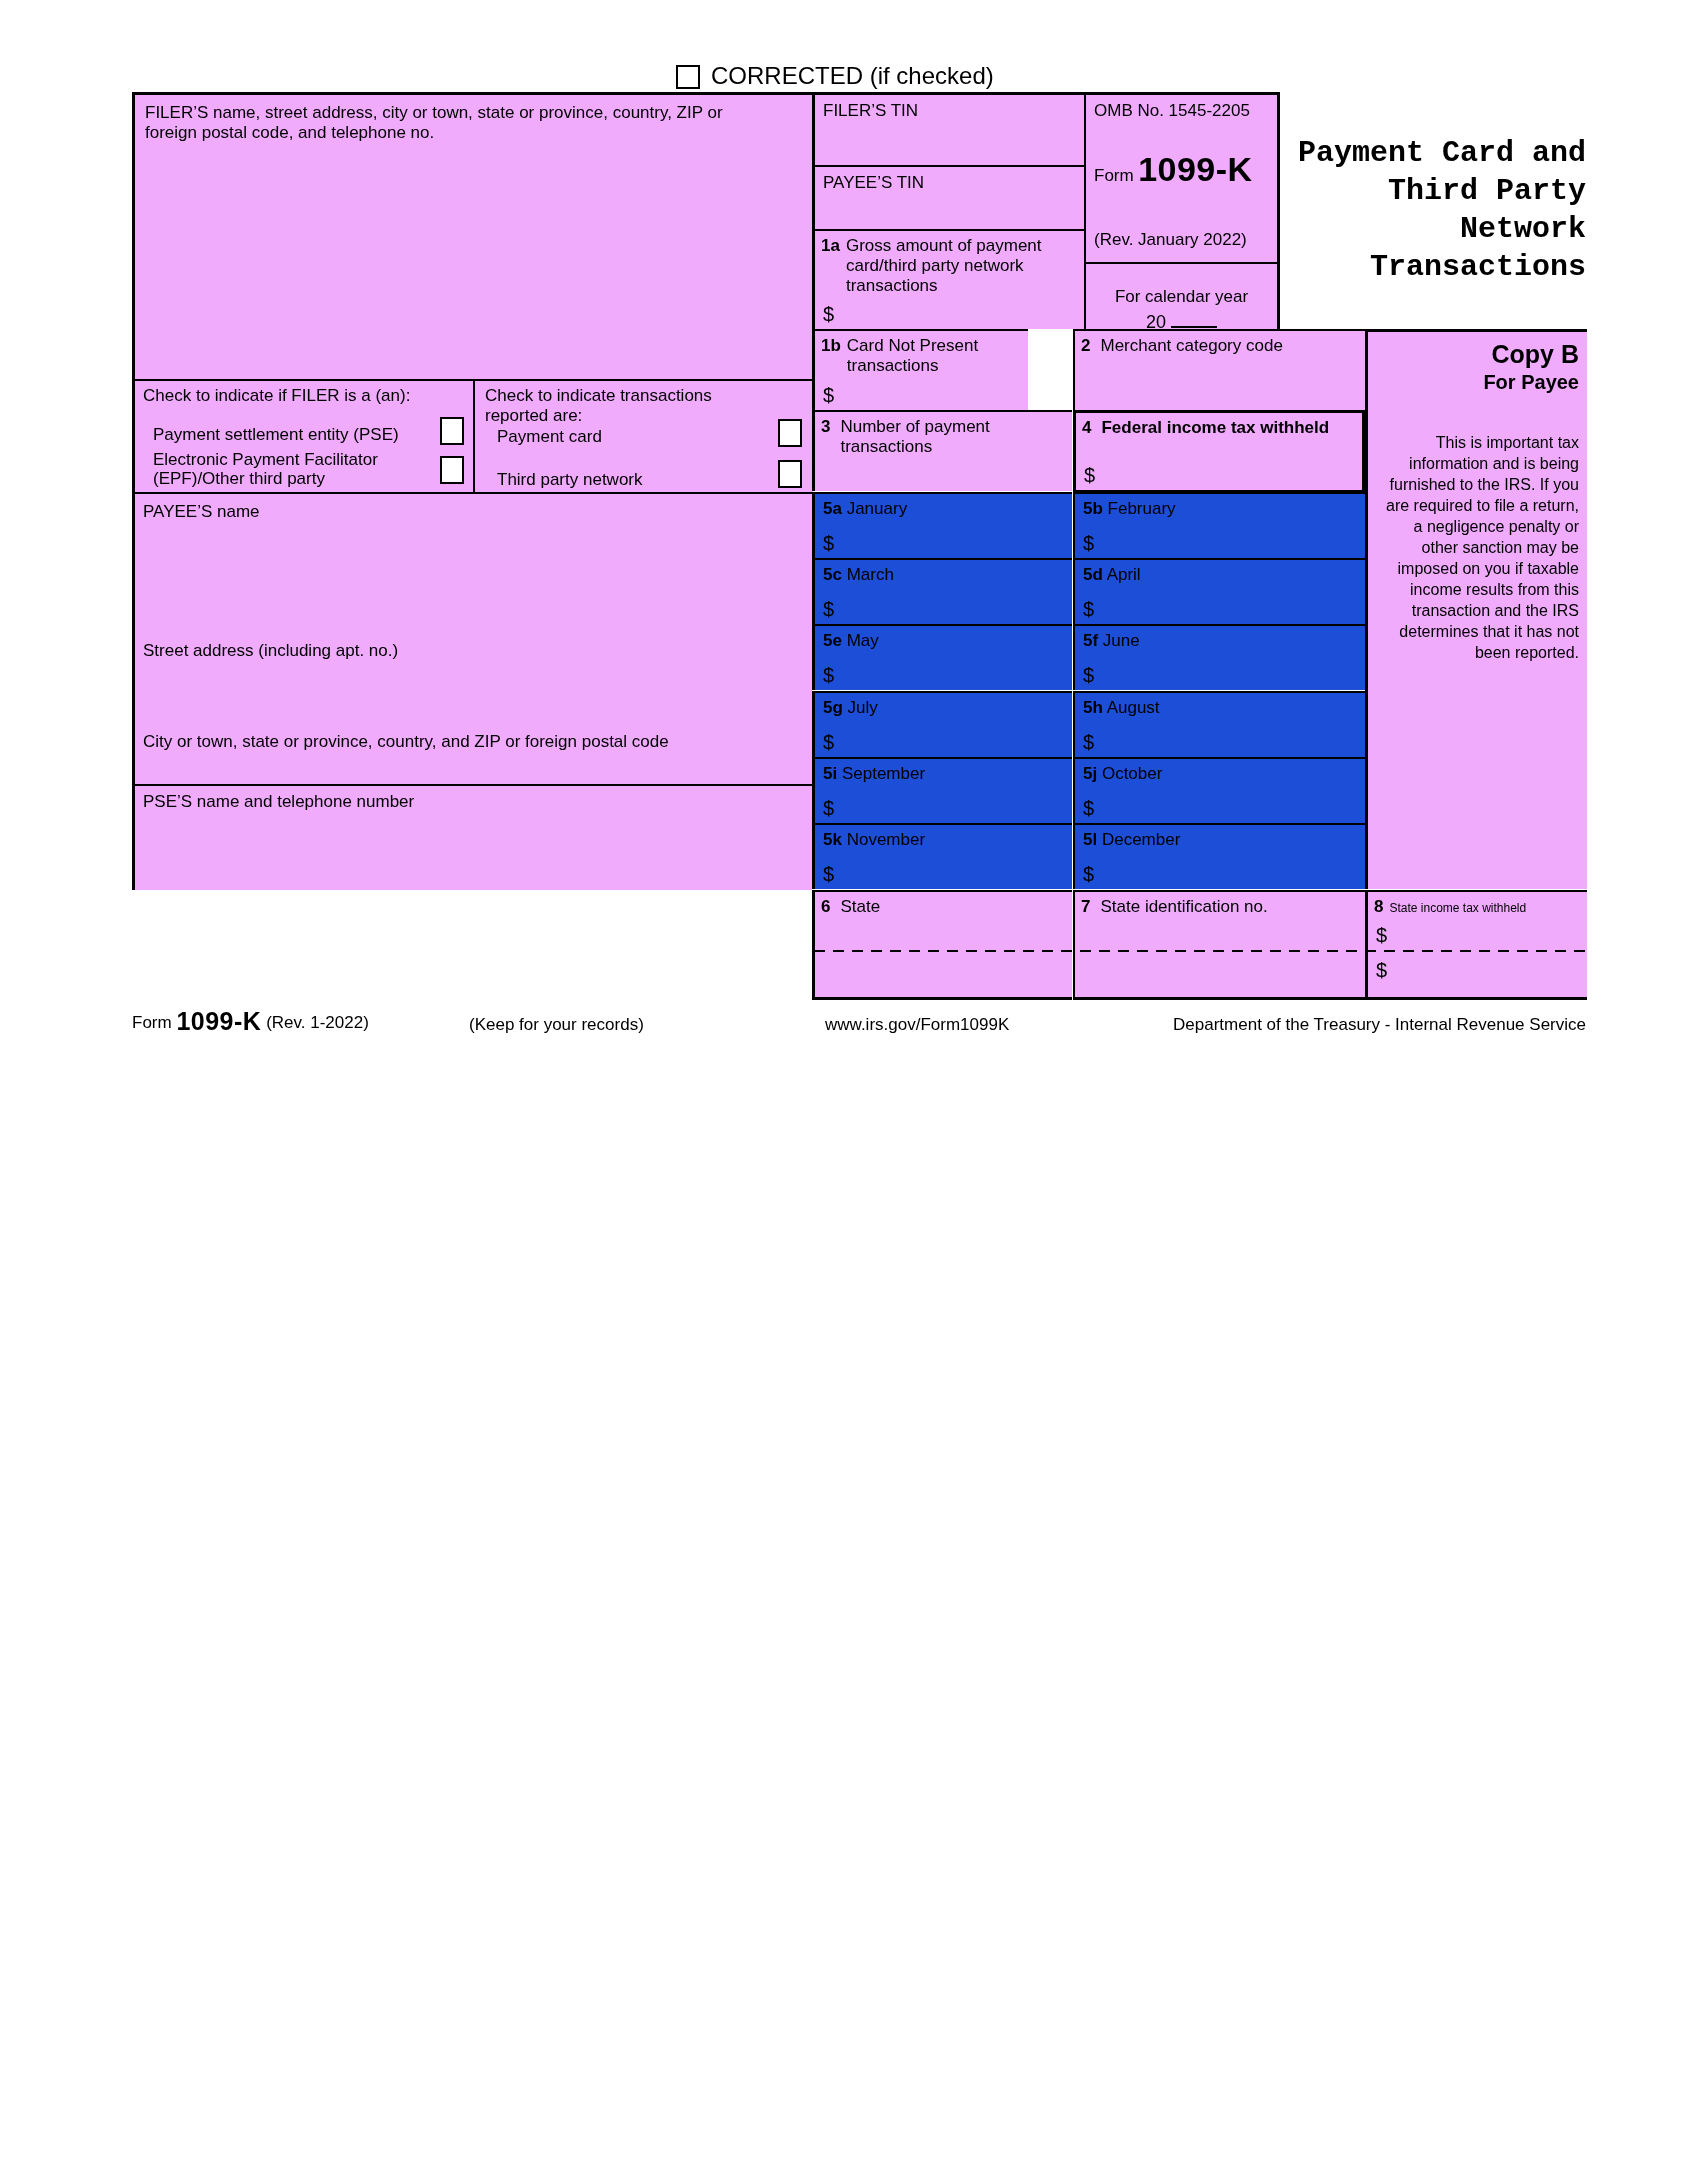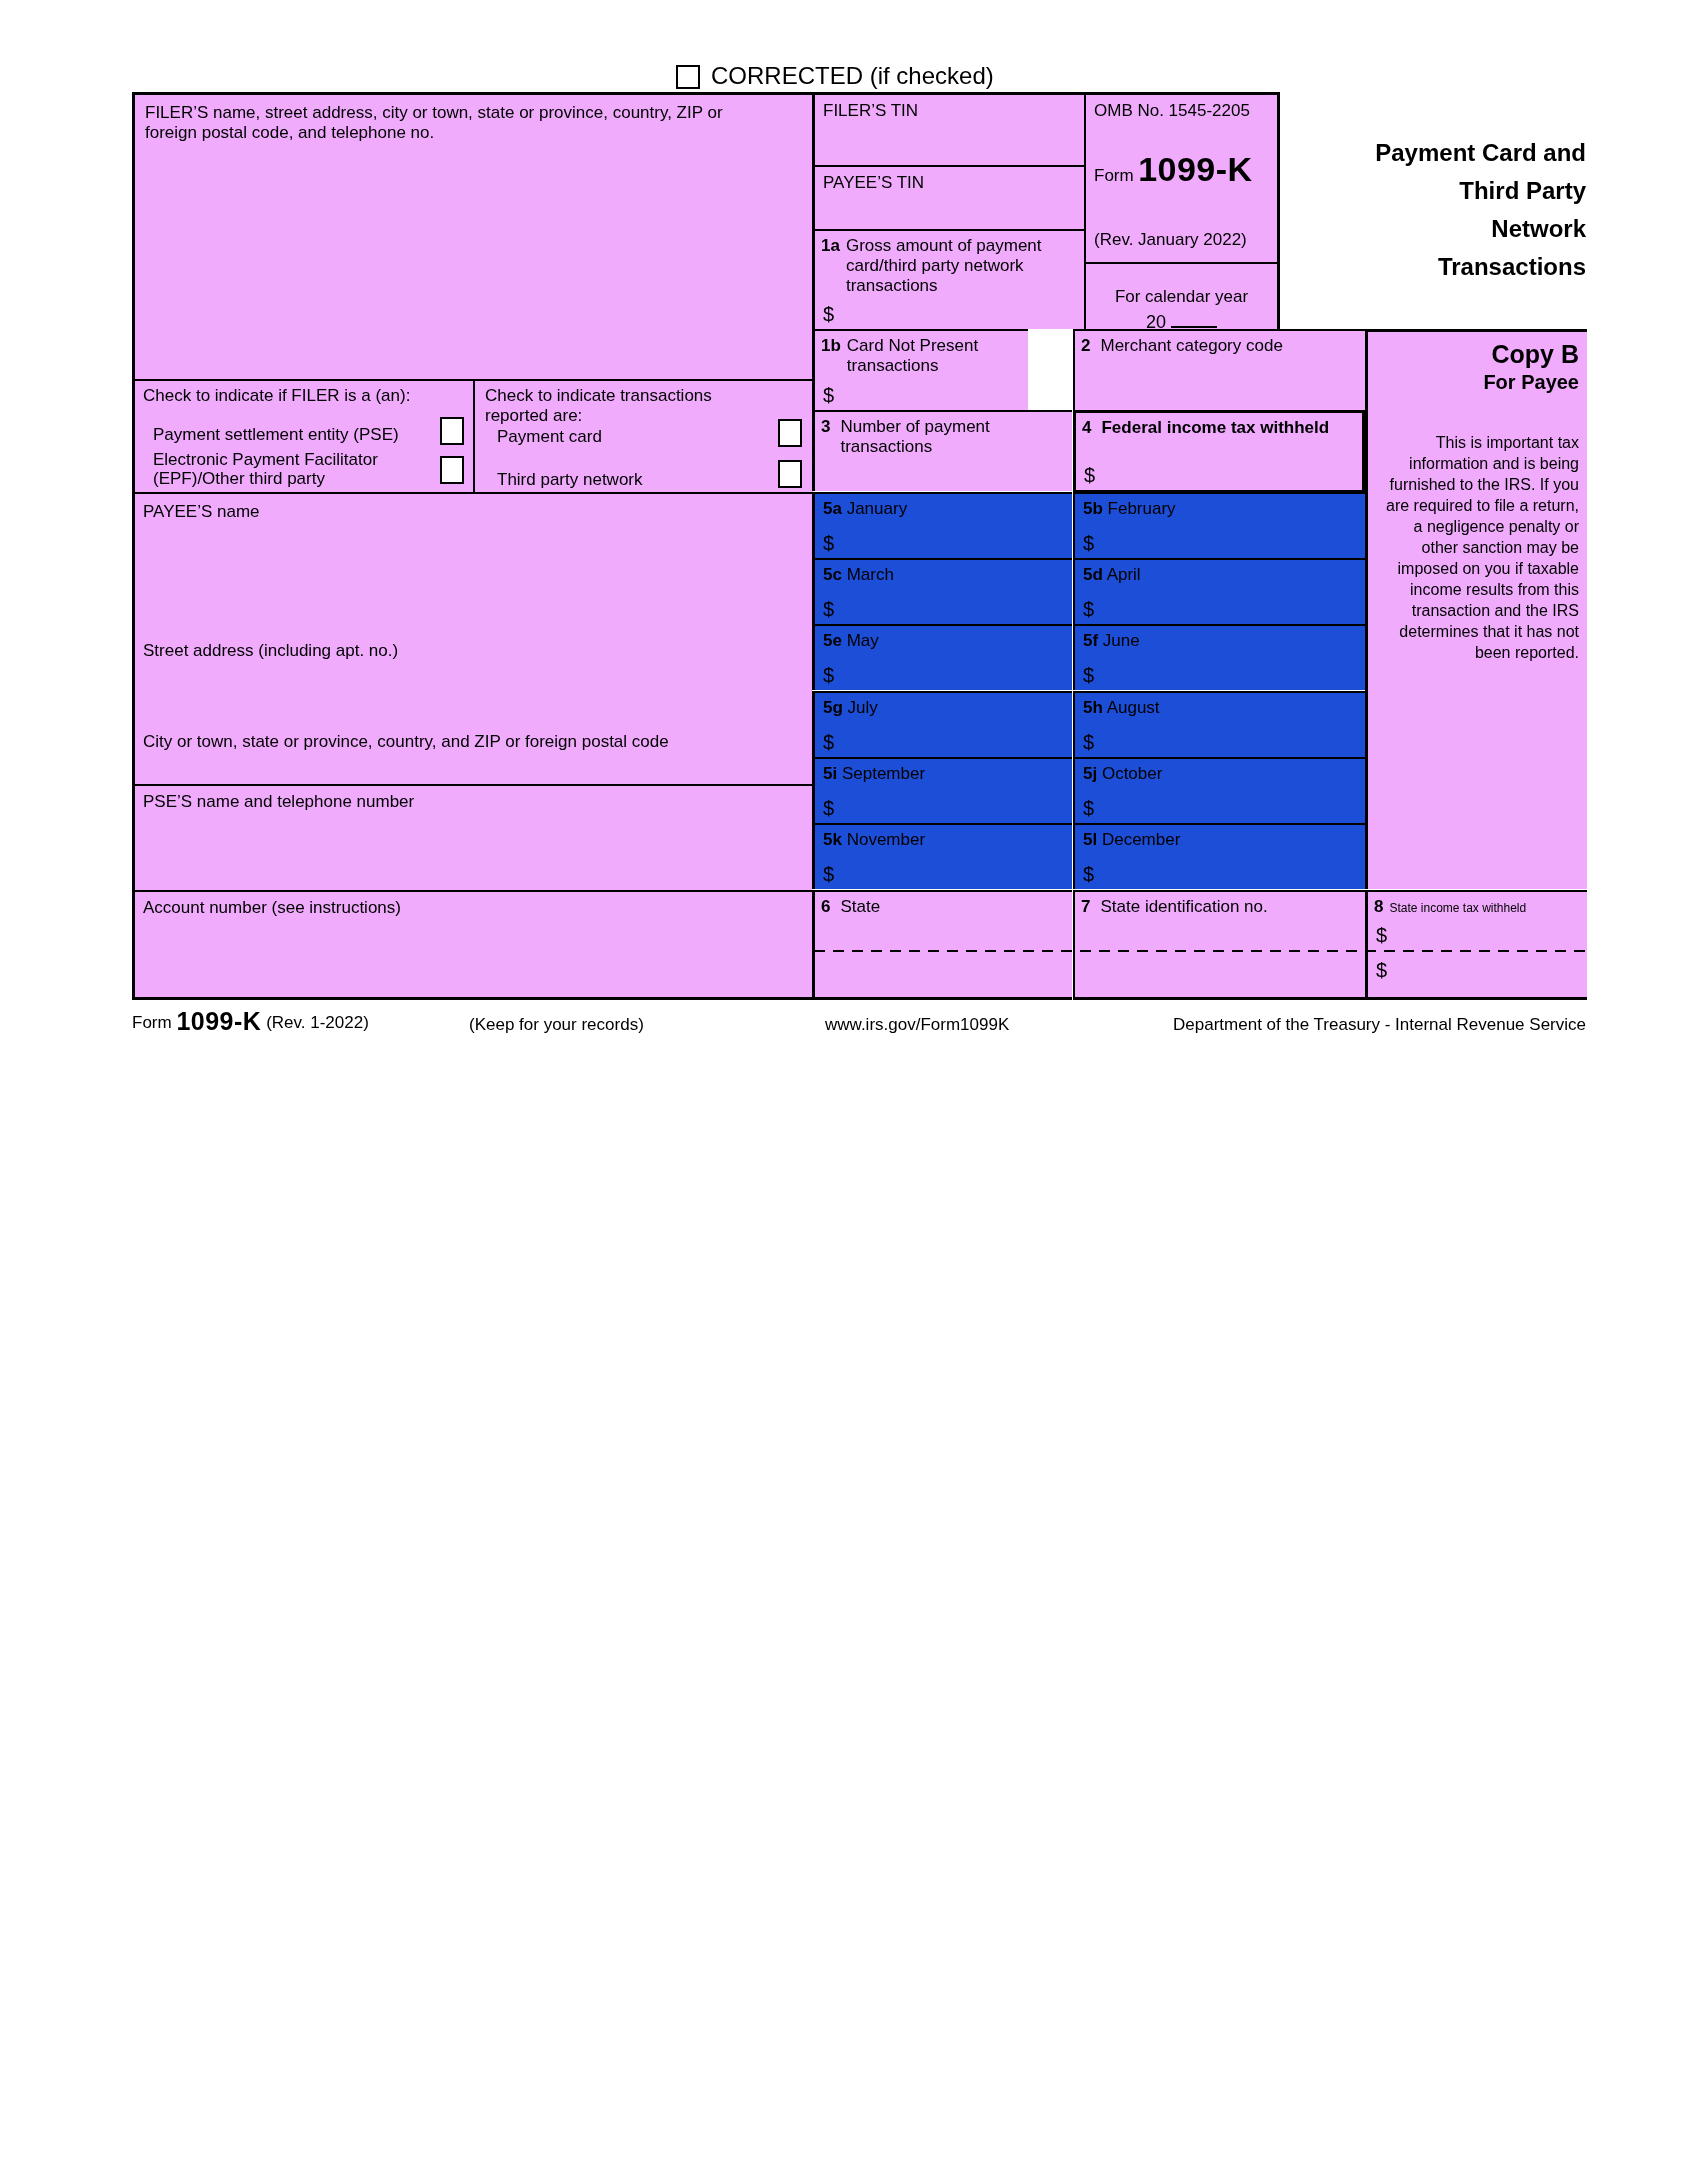--- a/index.html
+++ b/index.html
@@ -22,21 +22,21 @@
   .num { font-weight:bold; }
   .numrow { display:flex; gap:6px; padding:5px 6px 0 6px; }
   .numrow .num { flex:0 0 auto; }
   .gap10 { gap:10px; }
   .dollar { font-size:20px; line-height:22px; position:absolute; left:8px; bottom:4px; }
 
   .corr-box { position:absolute; left:544px; top:6px; width:24px; height:24px; border:2px solid #000; background:#fff; }
   .corr-lbl { position:absolute; left:579px; top:3px; font-size:24px; }
 
   .form-title { position:absolute; left:1153px; top:75px; width:301px; text-align:right;
-                font-size:24px; font-weight:bold; line-height:38px; }
+                font-size:30px; font-weight:bold; line-height:38px;font-family:Liberation Mono, monospace; }
 
   .omb-line { padding:6px 0 0 8px; font-size:17px; }
   .formnum-line { position:absolute; left:8px; top:55px; }
   .formnum-line .w { font-size:17px; }
   .formnum-line .n { font-size:34px; font-weight:bold; letter-spacing:0.5px; }
   .rev-line { position:absolute; left:8px; top:135px; font-size:17px; }
 
   .cal { text-align:center; }
   .cal .l1 { margin-top:23px; font-size:17px; }
   .cal .l2 { margin-top:5px; font-size:18px; }
@@ -107,23 +107,20 @@
     <div class="box bl3" style="left:0;top:433px;width:680px;height:292px;">
       <div class="lbl abs" style="left:8px;top:8px;">PAYEE’S name</div>
       <div class="lbl abs" style="left:8px;top:147px;">Street address (including apt. no.)</div>
       <div class="lbl abs" style="left:8px;top:238px;">City or town, state or province, country, and ZIP or foreign postal code</div>
     </div>
 
     <div class="box bl3" style="left:0;top:725px;width:680px;height:106px;">
       <div class="lbl" style="padding:6px 0 0 8px;">PSE’S name and telephone number</div>
     </div>
 
-    <div class="box bl3 bb3" style="left:0;top:831px;width:680px;height:110px;">
-      <div class="lbl" style="padding:6px 0 0 8px;">Account number (see instructions)</div>
-    </div>
 
     <div class="box bl3 bt3" style="left:680px;top:33px;width:272px;height:73px;">
       <div class="lbl" style="padding:6px 0 0 8px;">FILER’S TIN</div>
     </div>
 
     <div class="box bl3" style="left:680px;top:106px;width:272px;height:64px;">
       <div class="lbl" style="padding:6px 0 0 8px;">PAYEE’S TIN</div>
     </div>
 
     <div class="box bl3" style="left:680px;top:170px;width:272px;height:100px;">

